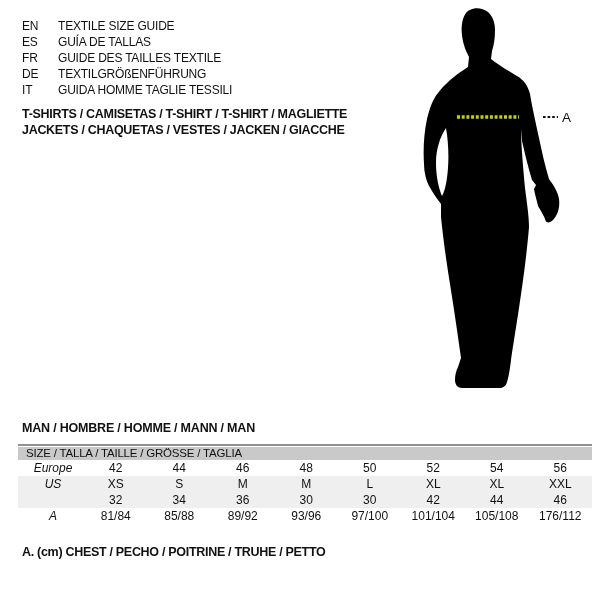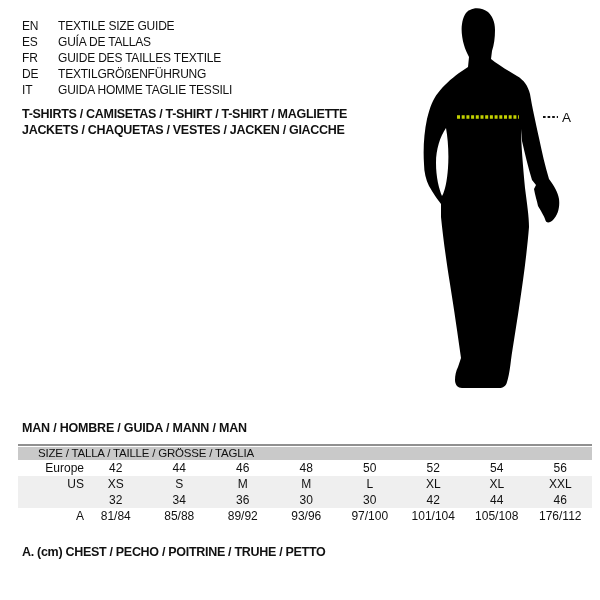--- a/index.html
+++ b/index.html
@@ -18,24 +18,24 @@
   .figure-wrap{position:absolute;left:405px;top:0;width:195px;height:420px;}
   .figure-wrap svg{display:block;}
   .measure-label{font-size:13.5px;font-family:"Liberation Sans",sans-serif;}
   
   .section-title{position:absolute;left:22px;top:420px;height:16px;line-height:16px;
     font-size:12.5px;font-weight:700;letter-spacing:-0.2px;white-space:nowrap;}
   
   .size-table{position:absolute;left:18px;top:444px;width:574px;}
   .t-topline{height:1.5px;background:var(--line,#909090);margin-bottom:1.5px;}
   .t-header{height:13px;line-height:13px;background:var(--header-bg,#c9c9c9);
-    padding-left:20px;font-size:11.5px;letter-spacing:-0.2px;}
+    padding-left:8px;font-size:11.5px;letter-spacing:-0.2px;}
   .t-row{display:grid;grid-template-columns:66px repeat(8,1fr);height:16px;line-height:16px;font-size:12px;}
   .t-row.shade{background:var(--shade,#efefef);}
-  .t-row .label{padding-left:4px;text-align:right;}
+  .t-row .label{padding-left:4px;text-align:center;font-style:italic;}
   .t-row .cell{text-align:center;}
   
   .footnote{position:absolute;left:22px;top:544px;height:16px;line-height:16px;
     font-size:12.5px;font-weight:700;letter-spacing:-0.3px;white-space:nowrap;text-align:center;}
 </style>
 </head>
 <body style="--header-bg: #c9c9c9; --shade: #efefef; --line: #909090;">
 
 <div class="lang-list">
   <div class="lang-row"><span class="lang-code">EN</span><span>TEXTILE SIZE GUIDE</span></div>
@@ -70,21 +70,21 @@
          C38,86 46,79 54,73 L63,67 L64,57
          C62,53 60,49 59,45 C57,38 56,30 57,24 C58,17 61,11 65,10 Z
          M41,128 C43,139 44,154 43,168 C42,181 40,191 37,196
          C34,189 31,177 31,163 C31,149 35,137 41,128 Z" fill="#000000"></path>
     <line x1="52" y1="117" x2="114" y2="117" stroke-width="3.4" stroke-dasharray="3 1.7" stroke="#c3d100"></line>
     <line x1="138" y1="117" x2="153" y2="117" stroke-width="2" stroke-dasharray="2.6 2" stroke="#111111"></line>
     <text class="measure-label" x="157" y="122" fill="#111">A</text>
   </svg>
 </div>
 
-<div class="section-title">MAN / HOMBRE / GUIDA / MANN / MAN</div>
+<div class="section-title">MAN / HOMBRE / HOMME / MANN / MAN</div>
 
 <div class="size-table">
   <div class="t-topline"></div>
   <div class="t-header">SIZE / TALLA / TAILLE / GRÖSSE / TAGLIA</div>
 
   <div class="t-row">
     <div class="label">Europe</div>
     <div class="cell">42</div>
     <div class="cell">44</div>
     <div class="cell">46</div>

